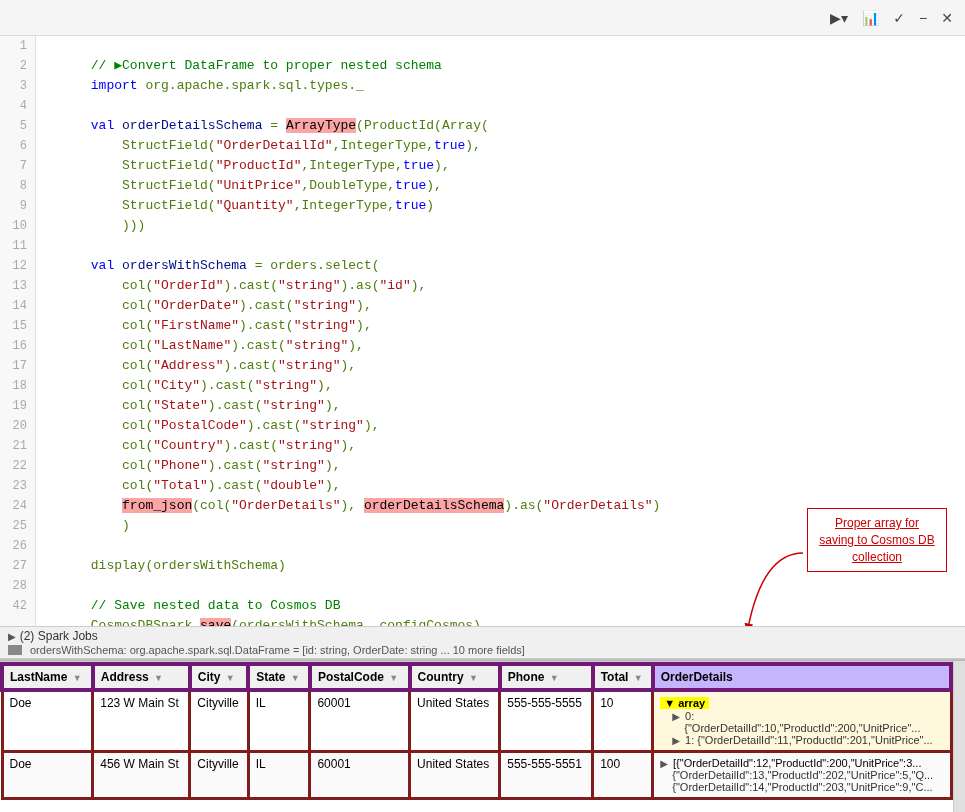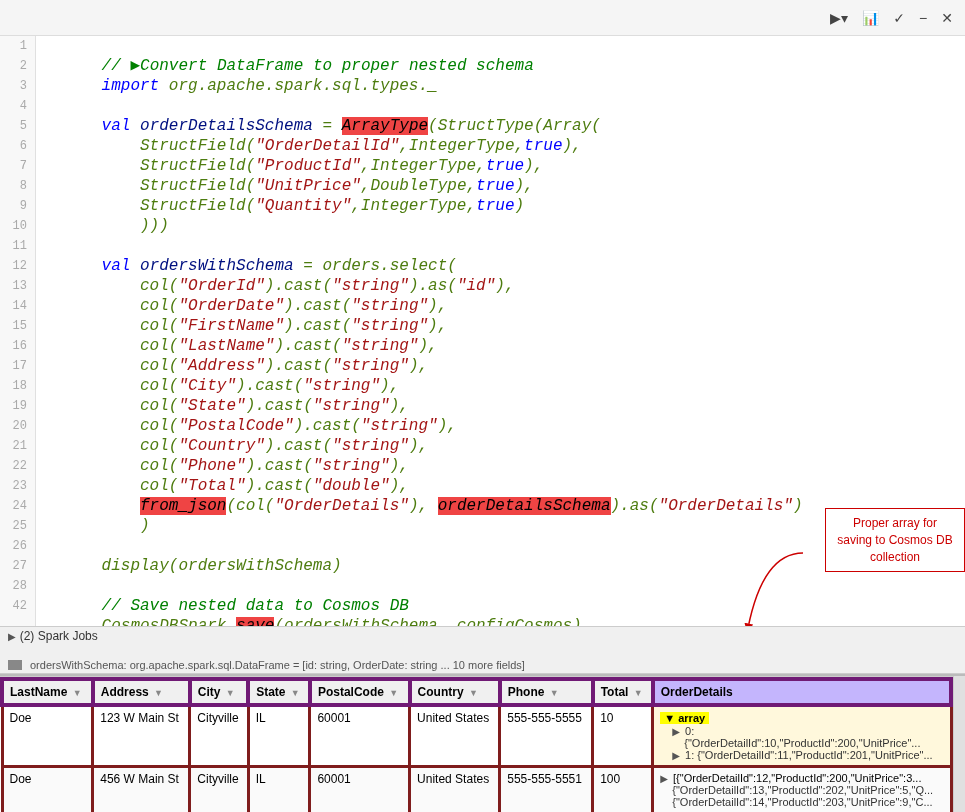--- a/index.html
+++ b/index.html
@@ -51,32 +51,31 @@
 
     .code-content {
       flex: 1;
       overflow: auto;
       padding: 0 8px;
     }
     .code-line {
       height: 20px;
       line-height: 20px;
       white-space: pre;
-      font-size: 16px;
-      font-style: italic;
+      font-size: 13px;
     }
     .code-line.empty { height: 20px; }
 
     
     .c-comment { color: #008000; }
     .c-keyword { color: #0000ff; }
     .c-string { color: #a31515; }
     .c-var { color: #001080; }
     .c-plain { color: #4d7c0f; }
-    .c-yellow-bg { background: #ef4444; }
+    .c-yellow-bg { background: #fca5a5; }
 
     
     .callout {
       position: absolute;
       right: 10px;
       top: 480px;
       background: #fff;
       border: 1.5px solid #cc0000;
       padding: 6px 10px;
       font-size: 12px;
@@ -215,21 +214,21 @@
       <span class="c-comment">// <span>▶</span>Convert DataFrame to proper nested schema</span>
     </div>
 
     <div class="code-line">
       <span class="c-keyword">import</span> <span class="c-plain">org.apache.spark.sql.types._</span>
     </div>
 
     <div class="code-line empty">&nbsp;</div>
 
     <div class="code-line">
-      <span class="c-keyword">val</span> <span class="c-var">orderDetailsSchema</span> <span class="c-plain">= </span><span class="c-yellow-bg">ArrayType</span><span class="c-plain">(StructType(Array(</span>
+      <span class="c-keyword">val</span> <span class="c-var">orderDetailsSchema</span> <span class="c-plain">= </span><span class="c-yellow-bg">ArrayType</span><span class="c-plain">(ProductId(Array(</span>
     </div>
 
     <div class="code-line">
       <span class="c-plain">    StructField(</span><span class="c-string">"OrderDetailId"</span><span class="c-plain">,IntegerType,</span><span class="c-keyword">true</span><span class="c-plain">),</span>
     </div>
 
     <div class="code-line">
       <span class="c-plain">    StructField(</span><span class="c-string">"ProductId"</span><span class="c-plain">,IntegerType,</span><span class="c-keyword">true</span><span class="c-plain">),</span>
     </div>
 
@@ -313,40 +312,40 @@
 
     <div class="code-line">
       <span class="c-comment">// Save nested data to Cosmos DB</span>
     </div>
 
     <div class="code-line">
       <span class="c-plain">CosmosDBSpark.</span><span class="c-yellow-bg">save</span><span class="c-plain">(ordersWithSchema, configCosmos)</span>
     </div>
   </div>
 
-  <div class="callout" style="position:absolute; right:0; top:472px;">
+  <div class="callout" style="position:absolute; right:18px; top:472px;text-decoration:underline;">
     <span>Proper array for saving to Cosmos DB collection</span>
   </div>
 
   <svg style="position:absolute; right:152px; top:512px; width:80px; height:90px;" viewBox="0 0 80 90">
     <defs>
       <marker id="arrowhead" markerWidth="6" markerHeight="6" refX="3" refY="3" orient="auto">
         <polygon points="0 0, 6 3, 0 6" fill="#cc0000"></polygon>
       </marker>
     </defs>
     <path d="M 70 5 Q 30 5 15 80" stroke="#cc0000" stroke-width="1.5" fill="none" marker-end="url(#arrowhead)"></path>
   </svg>
 </div>
 
 <div class="spark-jobs">
   <div class="job-row">
     <span class="arrow">▶</span>
     <span>(2) Spark Jobs</span>
   </div>
-  <div class="job-row" style="margin-top:16px;">
+  <div class="job-row" style="margin-top:1px;">
     <span style="display:inline-block; width:14px; height:10px; background:#888; margin-right:4px;"></span>
     <span style="font-size:11px; color:#555;">ordersWithSchema: org.apache.spark.sql.DataFrame = [id: string, OrderDate: string ... 10 more fields]</span>
   </div>
 </div>
 
 <div class="bottom-section">
   <div style="display:flex; flex:1; overflow:hidden;">
     <div class="data-table-container">
       <table class="data-table">
         <thead>

